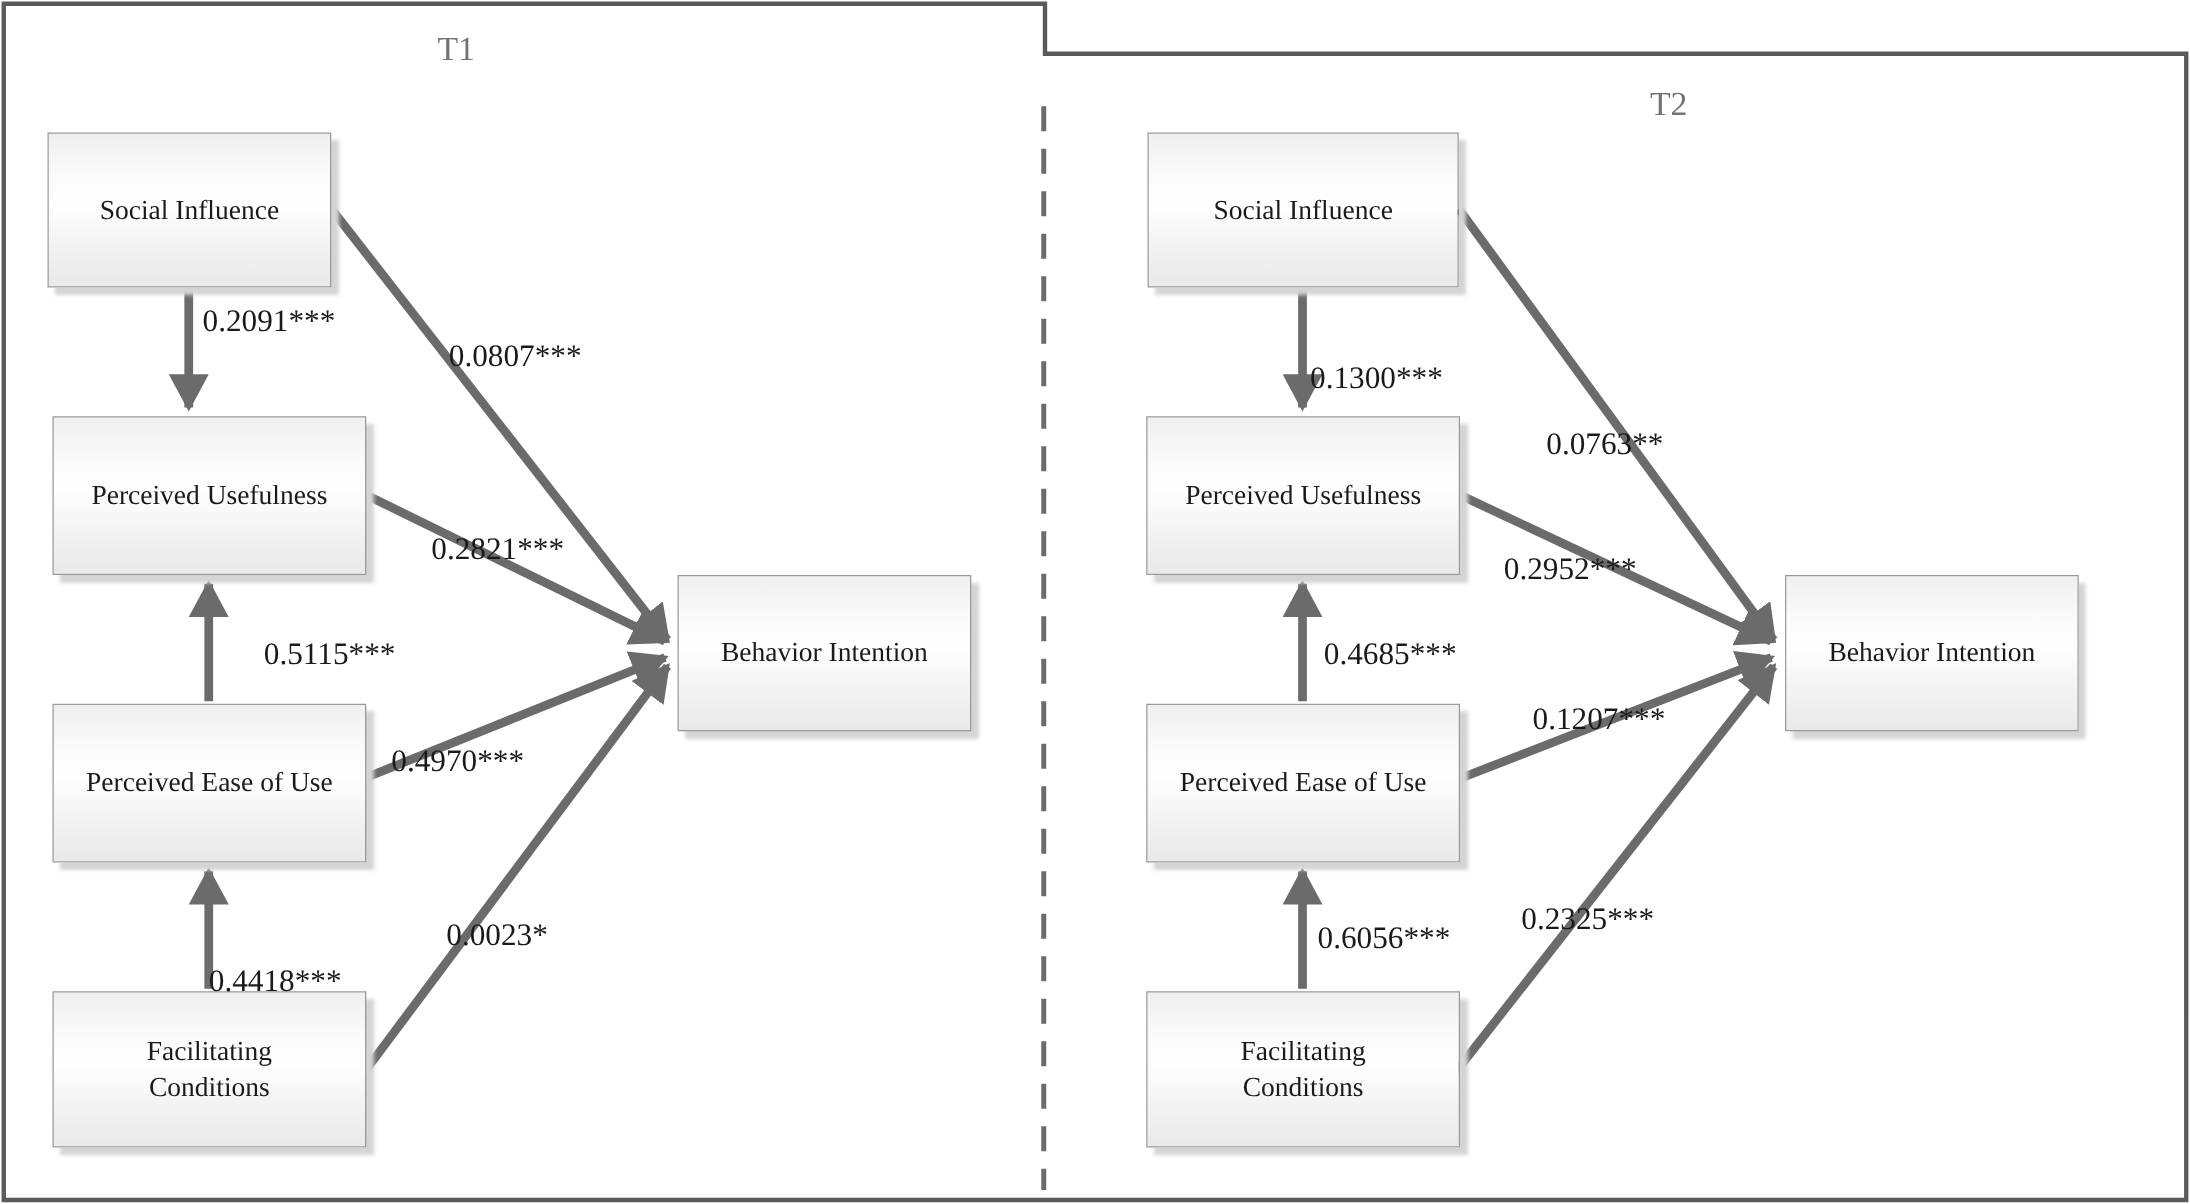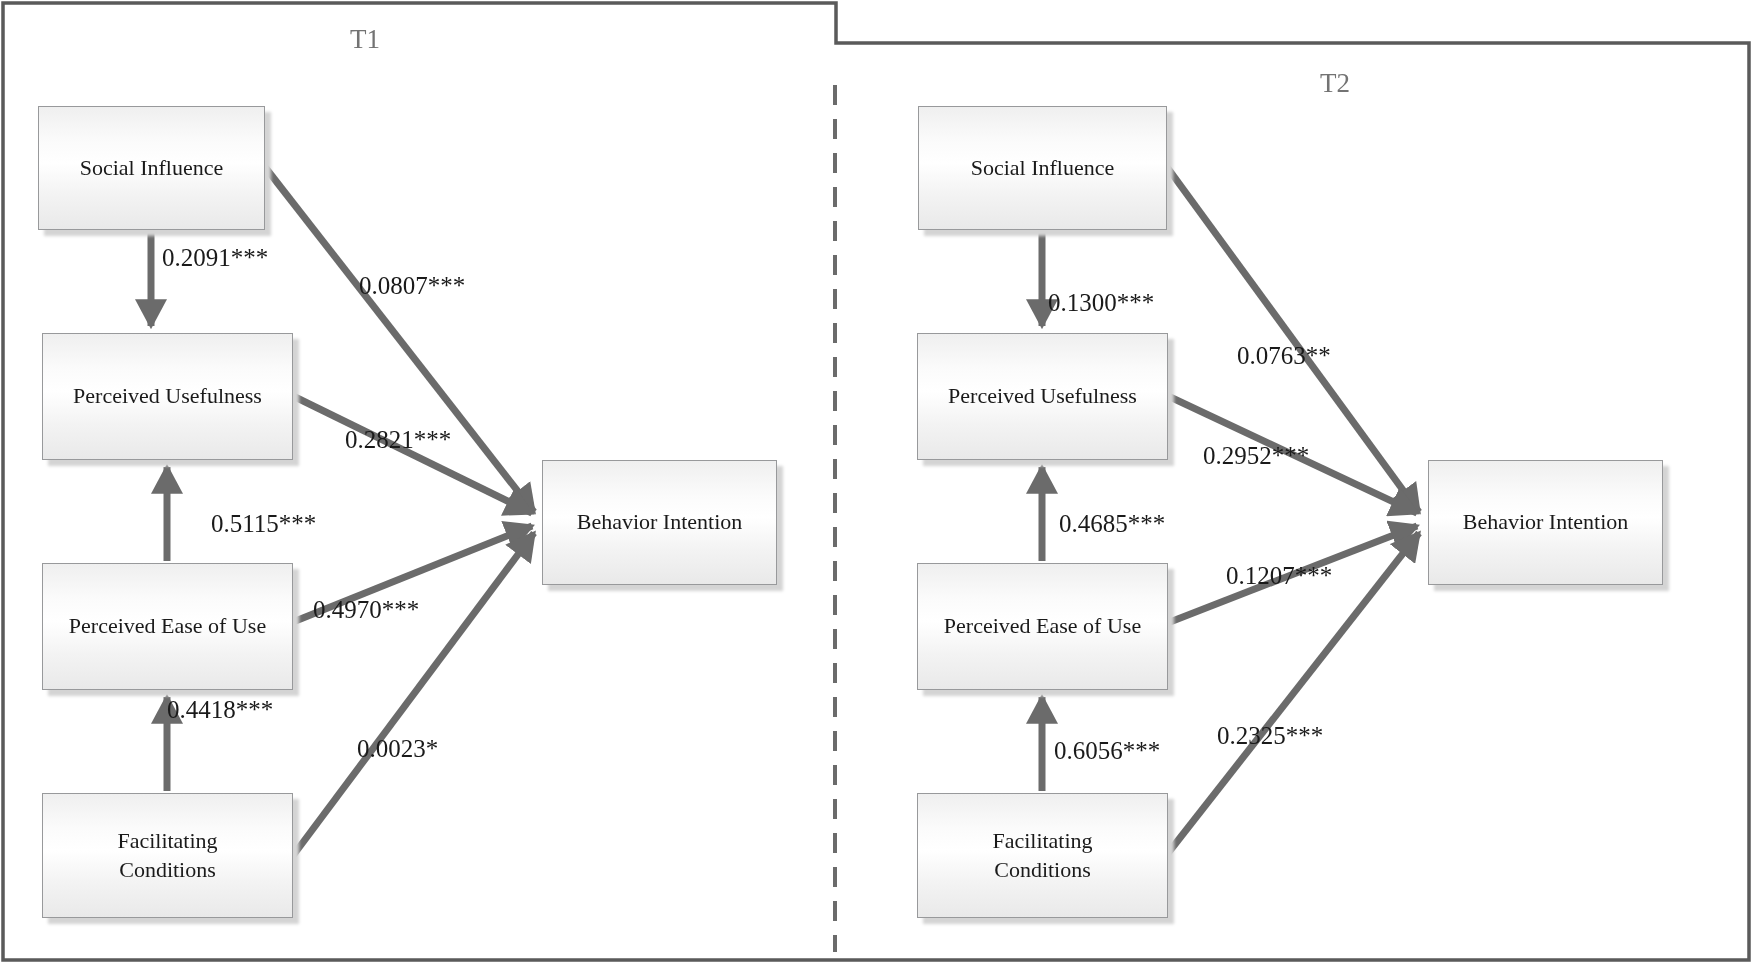--- a/index.html
+++ b/index.html
@@ -44,21 +44,21 @@
     position:absolute;
     font-size:25px;
     white-space:nowrap;
     color:#1a1a1a;
   }
   .c1-0{left:162px;top:244px;}
   .c1-1{left:315px;top:272px;margin-left:44px;}
   .c1-2{left:345px;top:426px;}
   .c1-3{left:171px;top:510px;margin-left:40px;}
   .c1-4{left:313px;top:596px;}
-  .c1-5{left:167px;top:696px;}
+  .c1-5{left:167px;top:772px;}
   .c1-6{left:357px;top:735px;}
   .c2-0{left:1048px;top:265px;margin-top:24px;}
   .c2-1{left:1237px;top:306px;margin-top:36px;}
   .c2-2{left:1203px;top:442px;}
   .c2-3{left:1059px;top:510px;}
   .c2-4{left:1226px;top:562px;}
   .c2-5{left:1054px;top:737px;}
   .c2-6{left:1201px;top:722px;margin-left:16px;}
 </style>
 </head>

